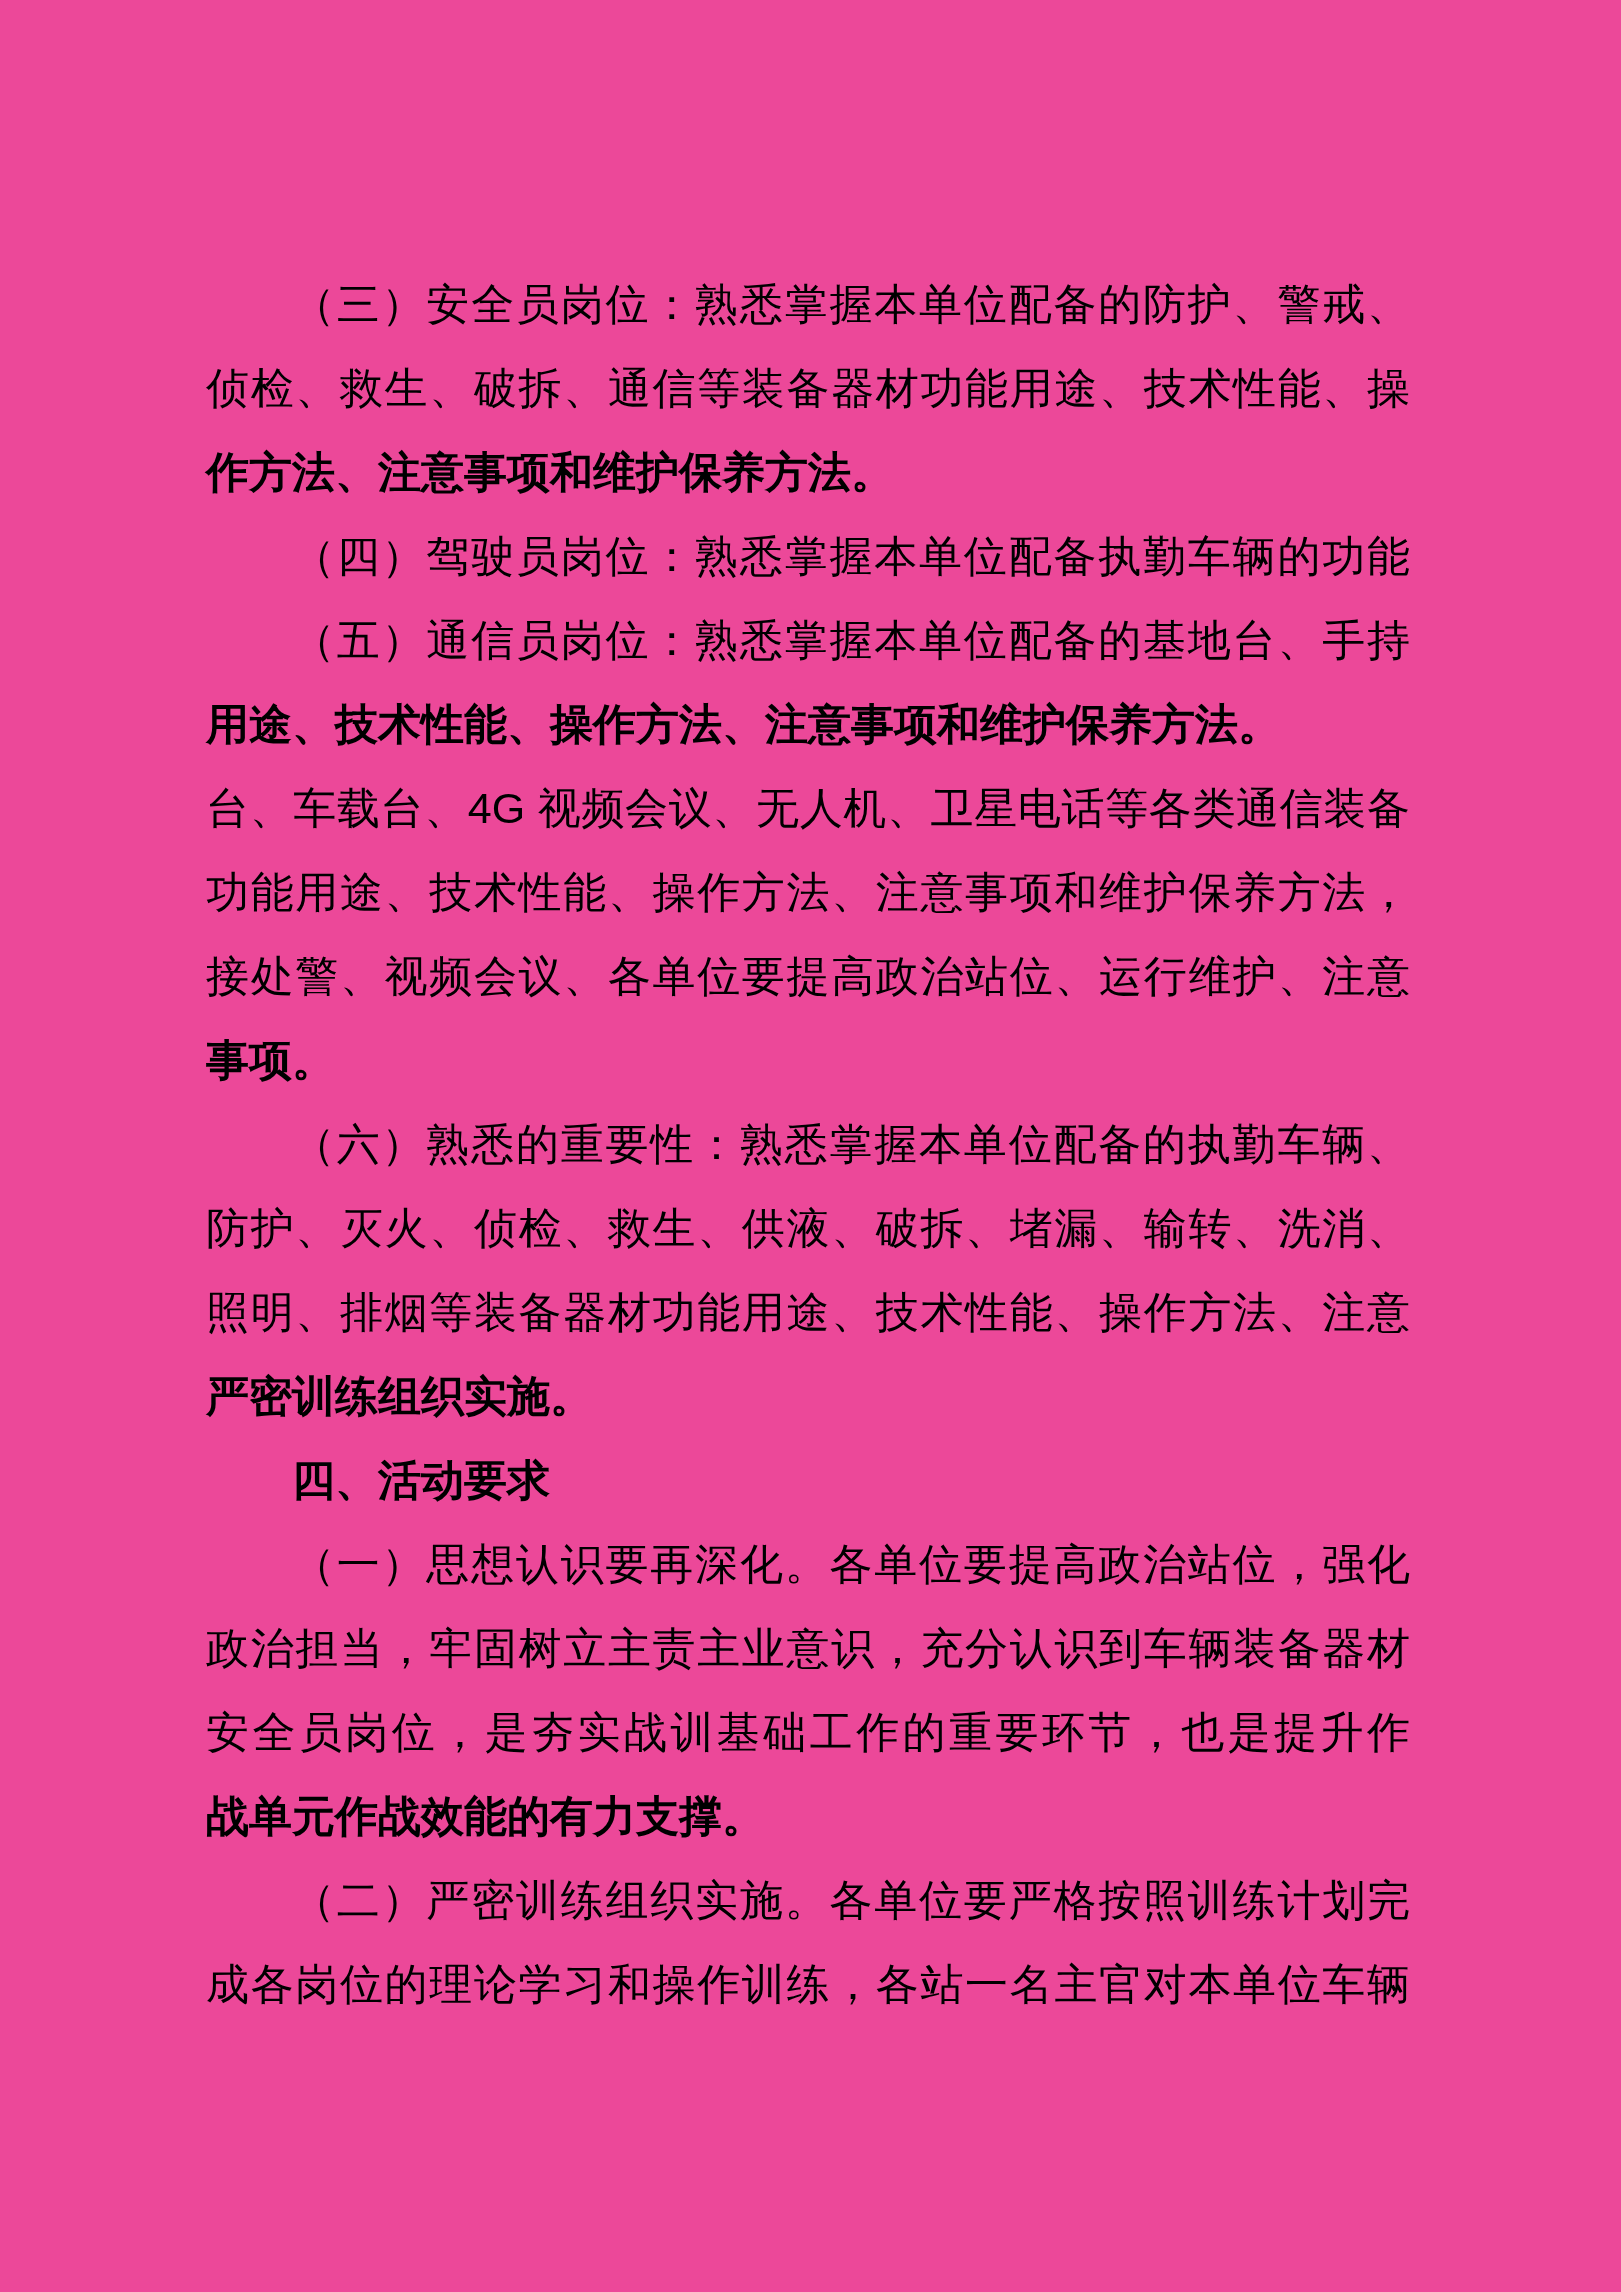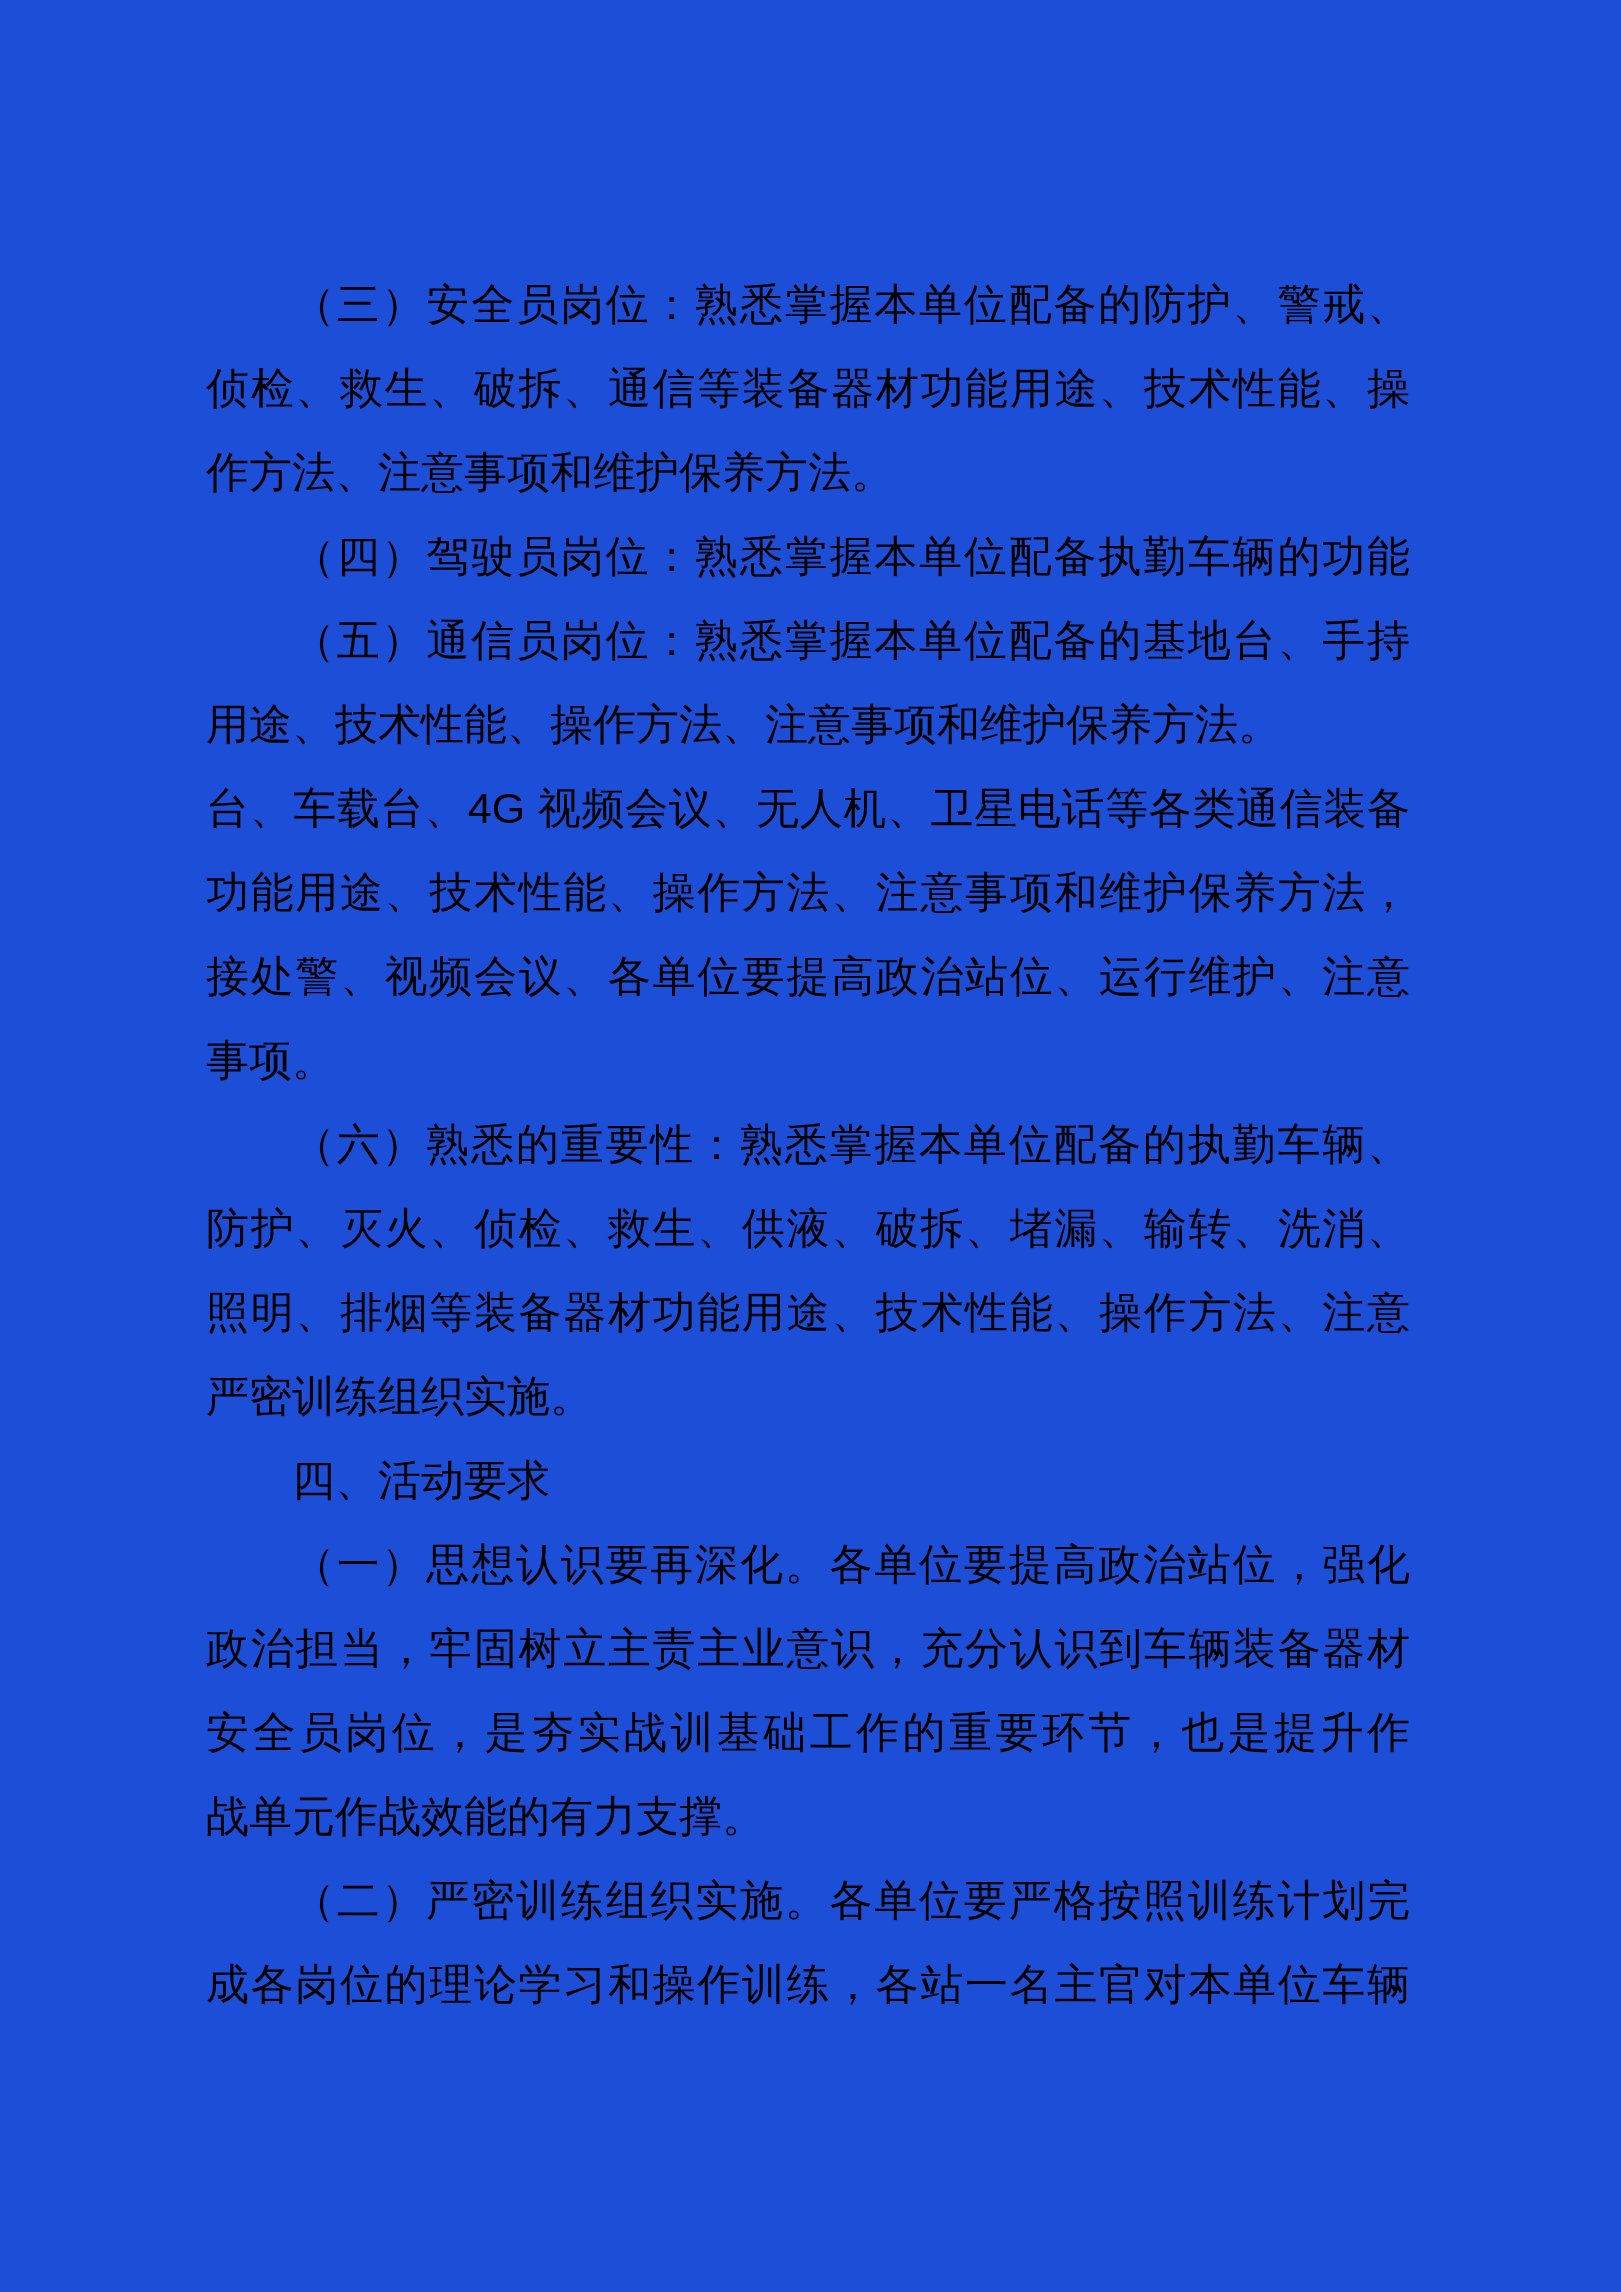--- a/index.html
+++ b/index.html
@@ -9,21 +9,21 @@
   }
   body {
     width: 1621px;
     height: 2293px;
     font-family: "Liberation Sans", sans-serif;
   }
   .page {
     position: relative;
     width: 1621px;
     height: 2293px;
-    background: #1d4ed8;
+    background: #ec4899;
     overflow: hidden;
   }
   .text-block {
     position: absolute;
     left: 206px;
     top: 262px;
     width: 1204px;
     color: #000000;
     font-size: 43px;
     line-height: 84px;
@@ -34,20 +34,21 @@
     text-align: justify;
     text-align-last: justify; 
   }
   .ln.j {
     white-space: normal;
   }
   .ln.last {
     white-space: normal;
     text-align: right;
     text-align-last: left;    
+    font-weight: bold;
   }
   .ln.indent {
     text-indent: 86px;        
   }
 </style>
 </head>
 <body>
 
 <div class="page">
   <div class="text-block">

